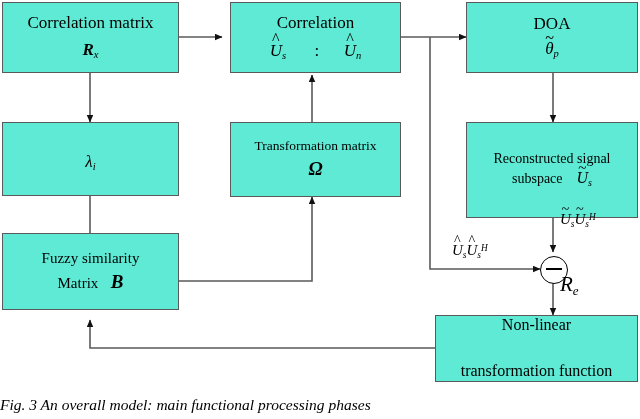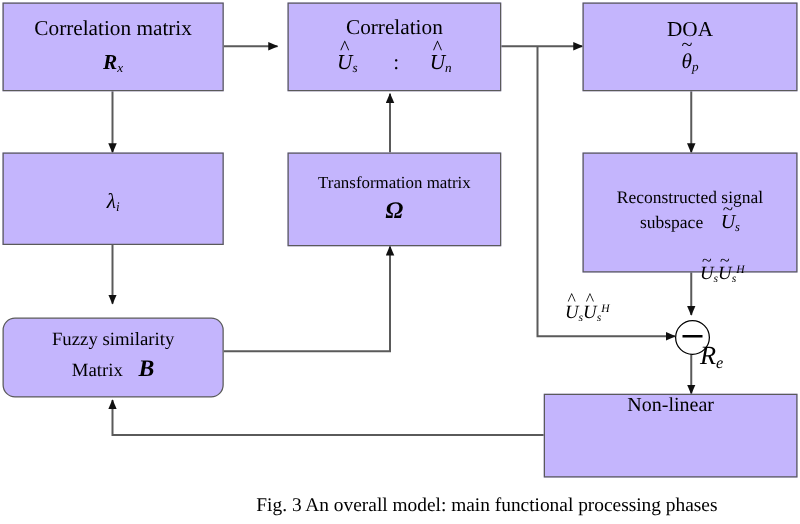--- a/index.html
+++ b/index.html
@@ -1,27 +1,27 @@
 <!DOCTYPE html>
 <html><head>
 <meta charset="utf-8">
 <style>
   html,body{margin:0;padding:0;background:#ffffff;}
   body{width:640px;height:419px;position:relative;overflow:hidden;
        font-family:"Liberation Serif","DejaVu Serif",serif;color:#000;}
   #stage{position:absolute;left:0;top:0;width:640px;height:419px;}
-  .box{position:absolute;border:1.5px solid #5a5a5a;background:#c4b5fd;
+  .box{position:absolute;border:1.5px solid #5a5a5a;background:#5eead4;
        display:flex;flex-direction:column;align-items:center;justify-content:center;
        text-align:center;line-height:1.18;box-sizing:border-box;}
   .ttl{display:block;}
   .sym{display:block;font-style:italic;}
   svg.wires{position:absolute;left:0;top:0;width:640px;height:419px;overflow:visible;}
   .lbl{position:absolute;font-style:italic;white-space:nowrap;}
-  .caption{position:absolute;left:0;top:396px;width:574px;text-align:right;
-           font-size:15.5px;white-space:nowrap;}
+  .caption{position:absolute;left:0;top:396px;width:574px;text-align:left;
+           font-size:15.5px;white-space:nowrap;font-style:italic;}
   .mi{font-style:italic;}
   .sub{font-size:0.62em;font-style:italic;vertical-align:-0.28em;}
   .sup{font-size:0.62em;font-style:italic;vertical-align:0.48em;}
   .bld{font-weight:bold;font-style:italic;}
   .ovl{position:relative;display:inline-block;}
   .acc{position:absolute;left:0;right:0;top:-0.60em;text-align:center;
        font-style:normal;font-size:0.95em;line-height:1;}
   .minusnode{position:absolute;width:26px;height:26px;border:1.6px solid #000;
        border-radius:50%;background:#fff;}
   .minusnode::after{content:"";position:absolute;left:5px;right:5px;top:11px;
@@ -104,31 +104,32 @@
 
   <div class="box" style="left:466px;top:122px;width:172px;height:96px;font-size:14px;">
     <span class="ttl">Reconstructed signal</span>
     <span class="ttl" style="margin-top:2px;">
       <span>subspace</span>
       <span style="display:inline-block;width:7px;"></span>
       <span class="ovl" style="font-size:16px;"><span class="acc">~</span><span class="mi">U</span></span><span class="sub" style="font-size:10px;">s</span>
     </span>
   </div>
 
-  <div class="box" style="left:2px;top:254px;width:177px;height:64px;font-size:15px;border-radius:10px;">
+  <div class="box" style="left:2px;top:233px;width:177px;height:77px;font-size:15px;">
     <span class="ttl">Fuzzy similarity</span>
     <span class="ttl" style="margin-top:3px;">
       <span>Matrix</span>
       <span style="display:inline-block;width:5px;"></span>
       <span class="bld" style="font-size:19px;">B</span>
     </span>
   </div>
 
   <div class="box" style="left:435px;top:315px;width:203px;height:67px;font-size:16px;justify-content:space-between;">
     <span class="ttl">Non-linear</span>
+    <span class="ttl" style="margin-top:2px;">transformation function</span>
   </div>
 
   <div class="minusnode" style="left:540px;top:256px;"></div>
 
   <div class="lbl" style="left:452px;top:242px;font-size:15px;">
     <span class="ovl"><span class="acc">^</span><span class="mi">U</span></span><span class="sub">s</span><span class="ovl"><span class="acc">^</span><span class="mi">U</span></span><span class="sub">s</span><span class="sup">H</span>
   </div>
 
   <div class="lbl" style="left:560px;top:211px;font-size:15px;">
     <span class="ovl"><span class="acc">~</span><span class="mi">U</span></span><span class="sub">s</span><span class="ovl"><span class="acc">~</span><span class="mi">U</span></span><span class="sub">s</span><span class="sup">H</span>

